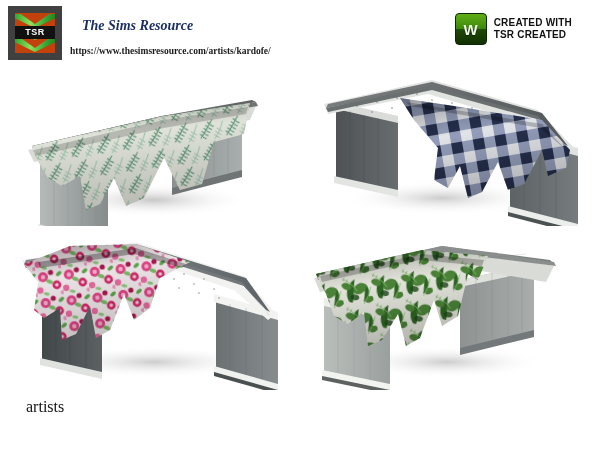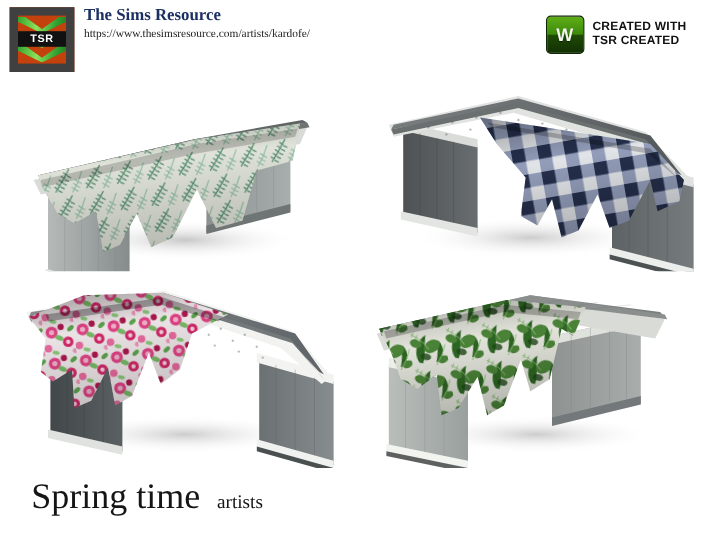--- a/index.html
+++ b/index.html
@@ -65,27 +65,28 @@
     letter-spacing: 0.5px;
     line-height: 1;
   }
   .header-text { padding-top: 0px; }
   .site-title {
     color: #1b2f63;
     font-family: "Liberation Serif", serif;
     font-weight: bold;
     font-size: 14px;
     line-height: 15px;
-    margin: 0;
+    margin: 12px;
     white-space: nowrap;
+    font-style: italic;
   }
   .site-url {
     color: #1a1a1a;
     font-family: "Liberation Serif", serif;
-    font-weight: normal;
+    font-weight: bold;
     font-size: 9.5px;
     line-height: 13px;
     margin: 2px 0 0 0;
     white-space: nowrap;
   }
 
   #header-right {
     position: absolute;
     right: 28px;
     top: 13px;
@@ -545,18 +546,17 @@
         <path d="M14 52 L120 28 L186 34 L176 58 L166 52 L156 94 L140 104 L132 78
                  L118 116 L104 124 L96 92 L80 118 L66 124 L62 90 L46 102 L32 94 L24 72 Z" fill="url(#monstera)"></path>
         <path d="M14 52 L120 28 L186 34 L176 58 L166 52 L156 94 L140 104 L132 78
                  L118 116 L104 124 L96 92 L80 118 L66 124 L62 90 L46 102 L32 94 L24 72 Z" fill="url(#clothShade4)"></path>
         <path d="M18 54 L120 32 L182 38 L180 44 L118 38 L20 60 Z" fill="#000000" opacity="0.24"></path>
       </g>
     </svg>
   </div>
 
   <div id="footer-title">
-    <span class="pack-name">Spring time</span>
     <span class="creator-name">artists</span>
   </div>
 
 
 </div>
 
 </body></html>

